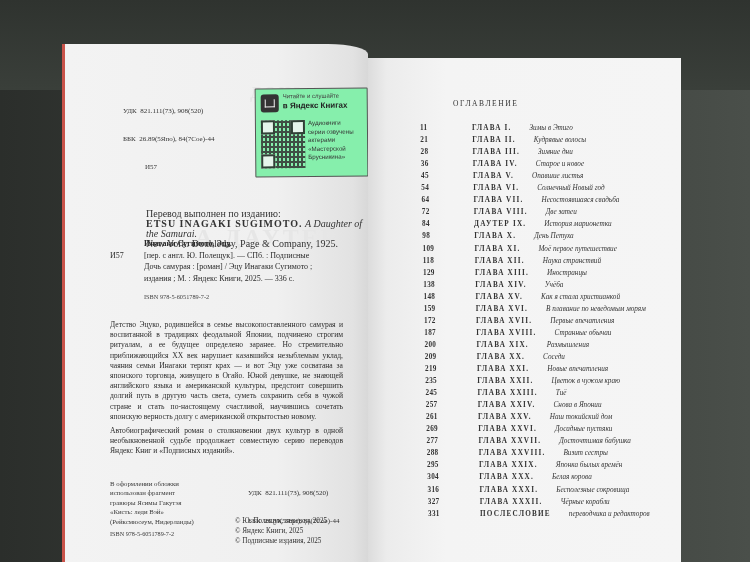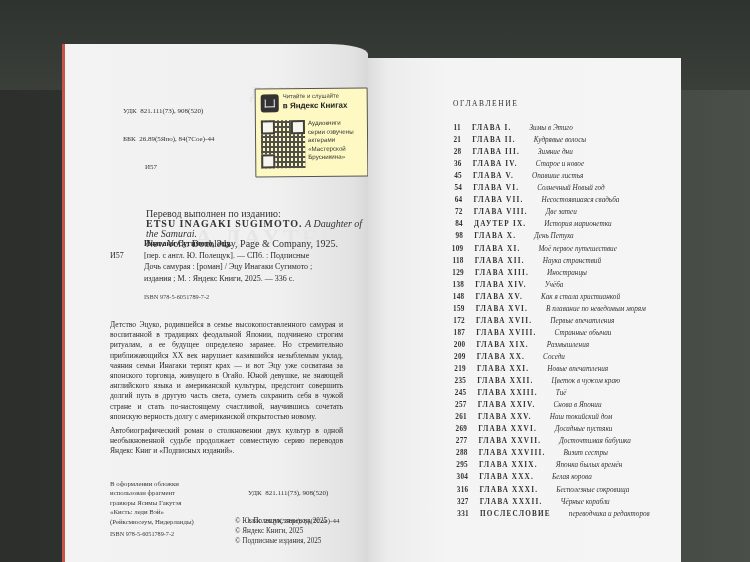--- a/index.html
+++ b/index.html
@@ -23,21 +23,21 @@
   .page-right {
     position: absolute; left: 368px; top: 58px; width: 313px; height: 520px;
     background: linear-gradient(90deg, #dcdcdc 0%, #ececec 6%, #f4f4f4 25%, #f5f5f5 100%);
   }
   .abs { position: absolute; }
   .small { font-size: 7px; line-height: 9px; color: #3a3a3a; }
   .bib { font-size: 7px; line-height: 9.4px; color: #333; white-space: pre; margin-left: 13px; }
 
   .promo {
     position: absolute; left: 255px; top: 88px; width: 111px; height: 87px;
-    border: 1px solid #555; background: #fef9c3; border-radius: 1px;
+    border: 1px solid #555; background: #86efac; border-radius: 1px;
     transform: rotate(-0.5deg);
   }
   .promo .logo {
     position: absolute; left: 5px; top: 5px; width: 18px; height: 18px; background: #333; border-radius: 3px;
   }
   .promo .logo:after {
     content: ""; position: absolute; left: 4px; top: 5px; width: 10px; height: 8px; border: 1.5px solid #f0f0f0; border-top: none; box-sizing: border-box;
   }
   .promo .t1 { position: absolute; left: 27px; top: 4px; font-family: "Liberation Sans", sans-serif; font-size: 6px; color: #444; }
   .promo .t2 { position: absolute; left: 27px; top: 12px; font-family: "Liberation Sans", sans-serif; font-size: 8px; font-weight: bold; color: #222; }
@@ -50,21 +50,21 @@
   }
   .promo .qr .corner { position: absolute; width: 10px; height: 10px; border: 2px solid #222; background: #f6f6f6; }
   .promo .t3 { position: absolute; left: 52px; top: 30px; font-family: "Liberation Sans", sans-serif; font-size: 6.2px; line-height: 8.6px; color: #333; white-space: pre; }
 
   .ghost { position: absolute; color: #e6e6e6; font-weight: bold; letter-spacing: 3px; }
 
   .body-text { font-size: 7.6px; line-height: 10.2px; color: #2c2c2c; text-align: justify; }
 
   .toc-title { font-size: 7.5px; letter-spacing: 1.6px; color: #333; }
   .toc-row { position: absolute; left: 0; height: 12px; white-space: nowrap; font-size: 7.2px; }
-  .toc-row .num { position: absolute; left: 17px; width: 24px; text-align: right; color: #333; font-weight: bold; letter-spacing: 0.3px; }
+  .toc-row .num { position: absolute; left: 0; width: 24px; text-align: left; color: #333; font-weight: bold; letter-spacing: 0.3px; }
   .toc-row .ch { position: absolute; left: 52px; color: #333; letter-spacing: 1.2px; font-weight: bold; }
   .toc-row .ti { font-style: italic; font-weight: normal; letter-spacing: 0; margin-left: 18px; color: #333; }
 </style>
 </head>
 <body>
 
 <div class="bg-top"></div>
 
 <div class="page-left">
   <div class="ghost" style="left:185px;top:40px;font-size:16px;">ДОЧЬ</div>

